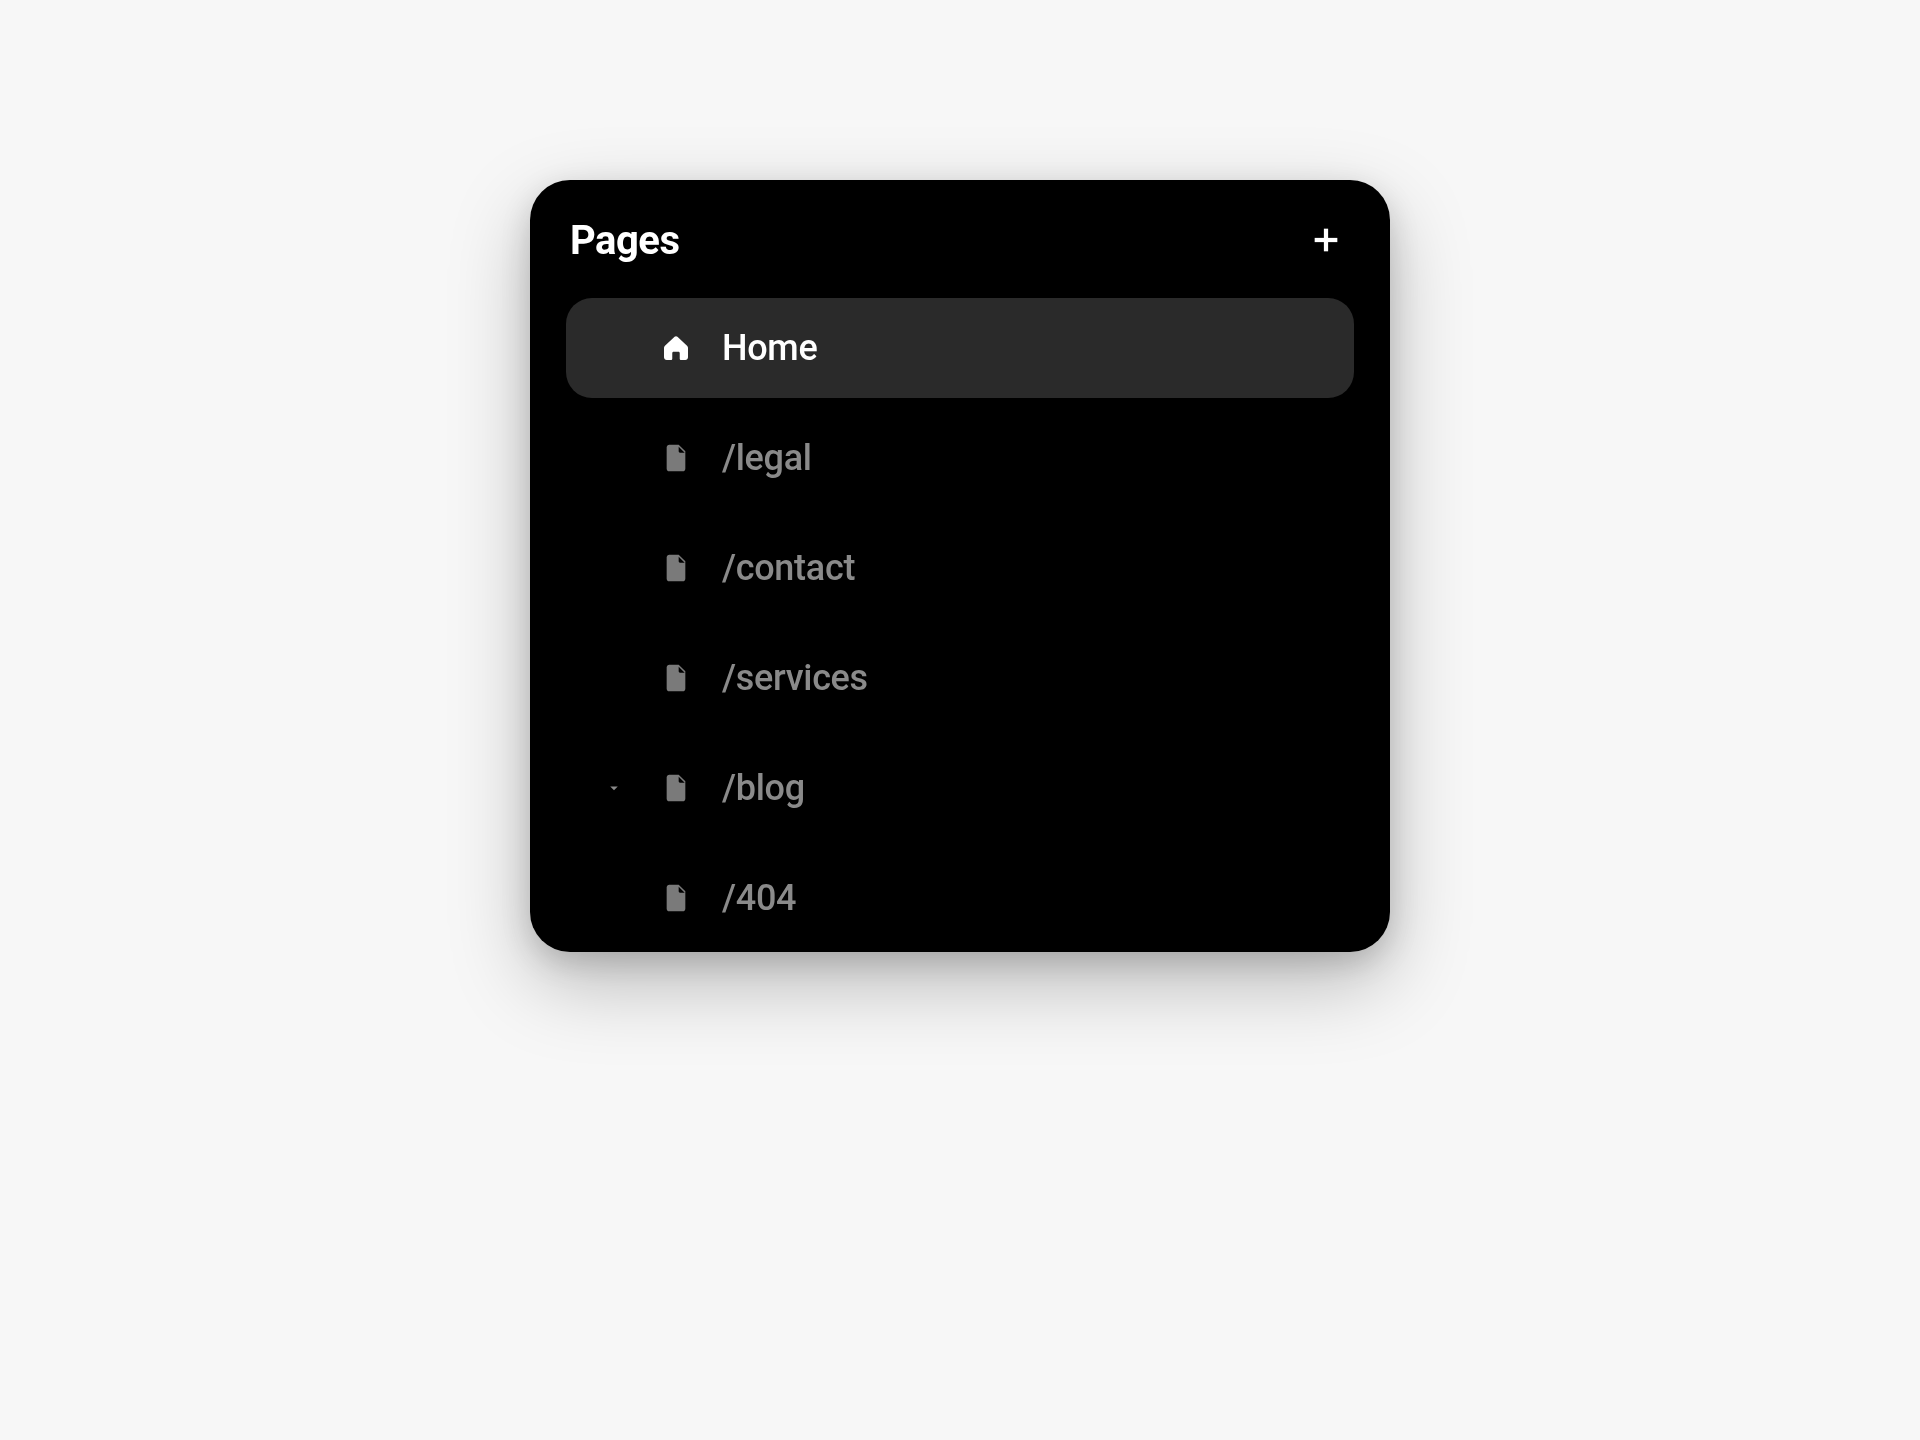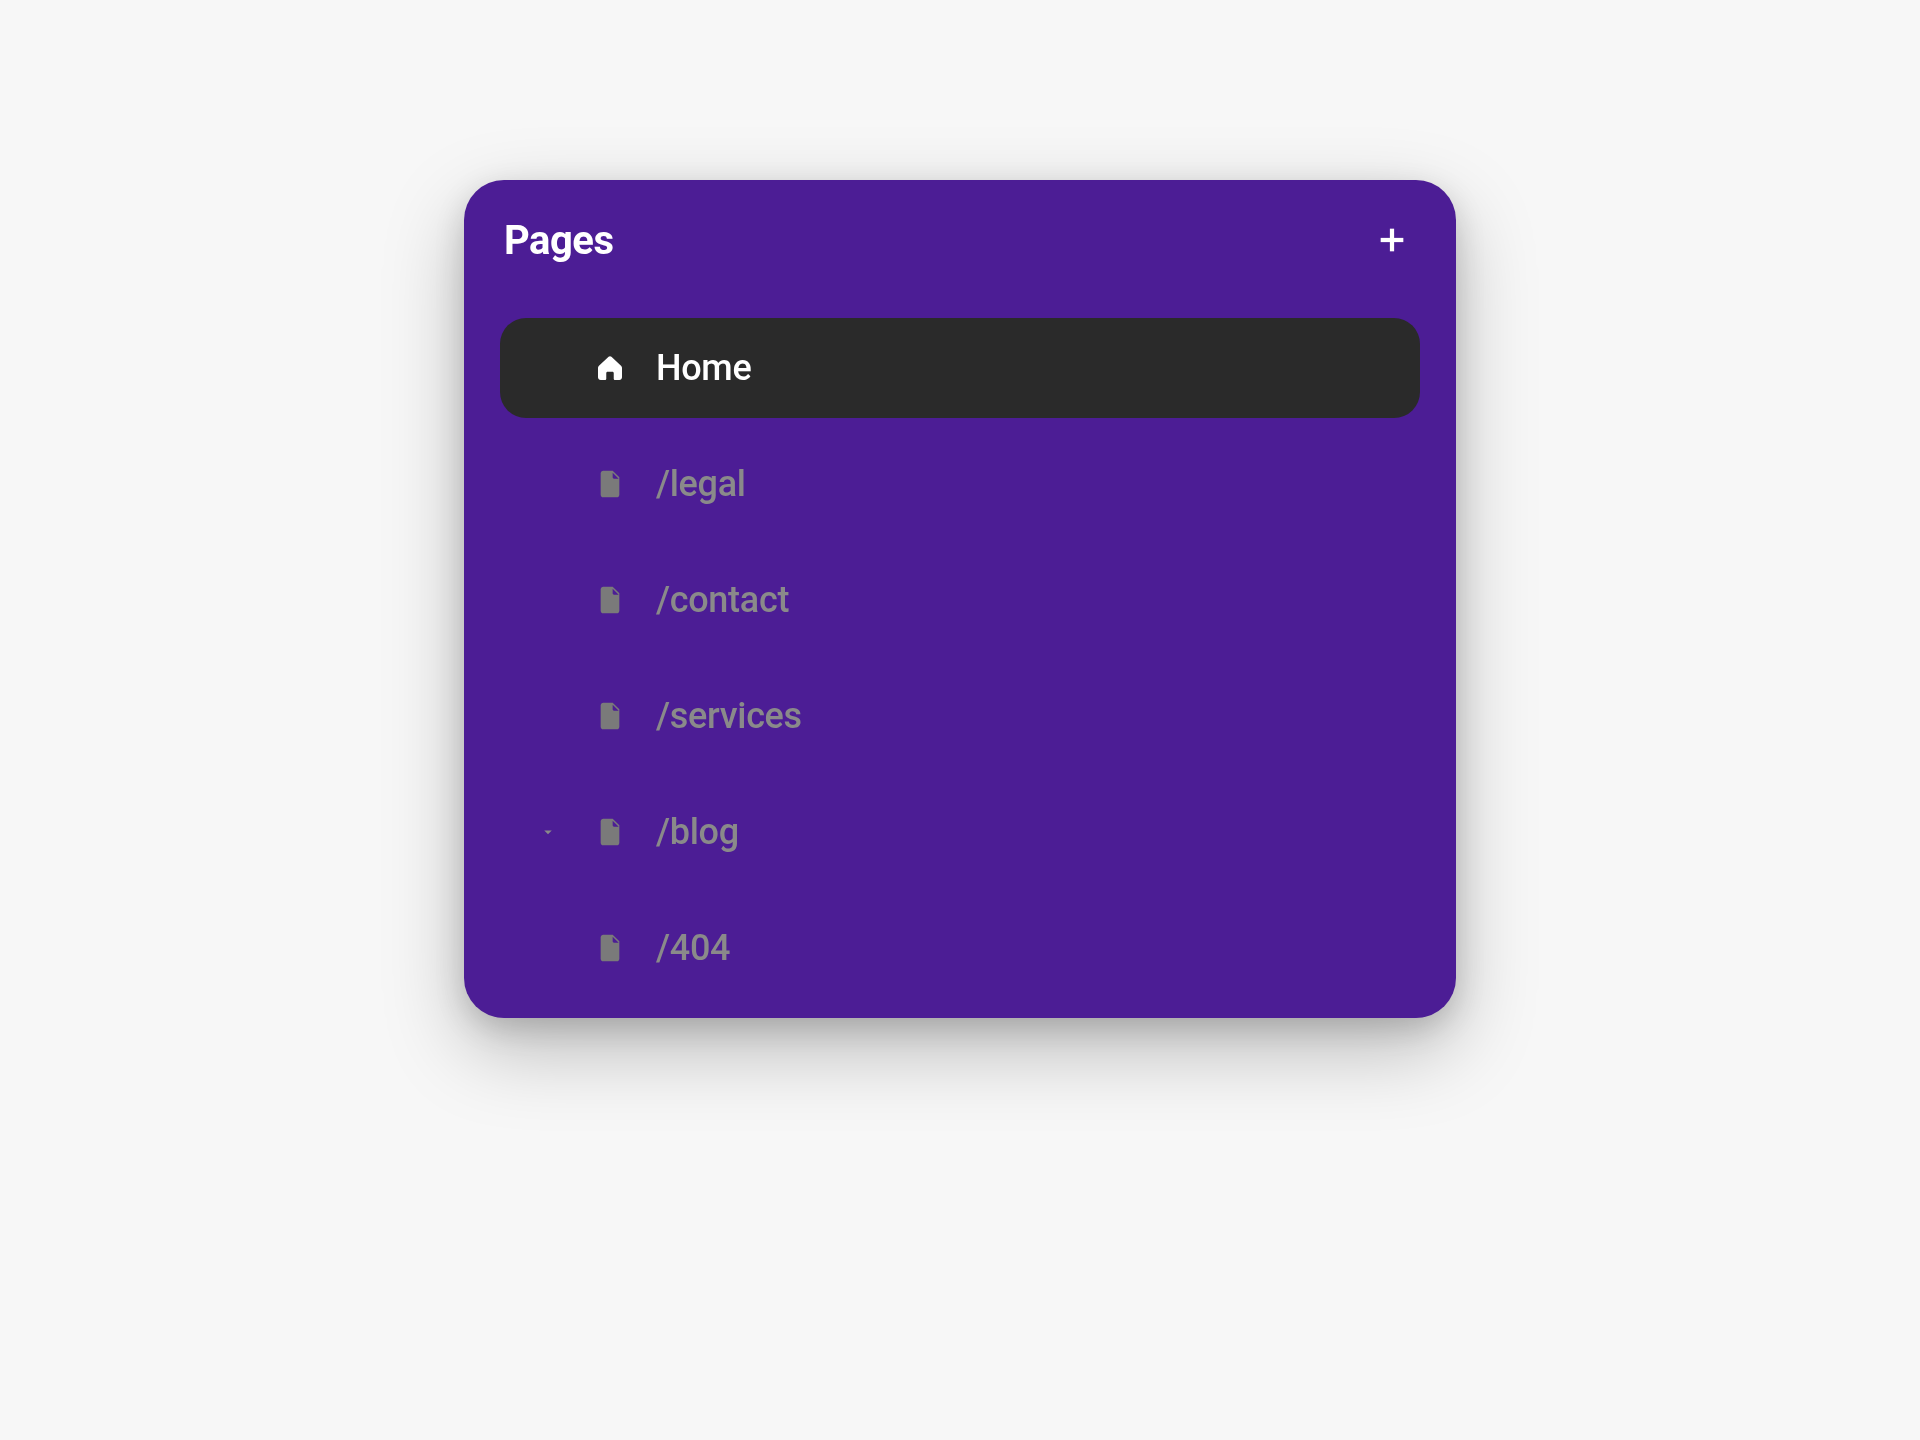--- a/index.html
+++ b/index.html
@@ -13,24 +13,24 @@
       height: 1440px;
       background: #f7f7f7;
       font-family: -apple-system, BlinkMacSystemFont, "Segoe UI", Roboto, Helvetica, Arial, sans-serif;
       display: flex;
       align-items: flex-start;
       justify-content: center;
       padding-top: 180px;
     }
 
     .panel {
-      width: 992px;
-      background: #4c1d95;
+      width: 860px;
+      background: #000000;
       border-radius: 40px;
-      padding: 36px 36px 20px 36px;
+      padding: 36px 36px 4px 36px;
       box-shadow: 0 30px 80px rgba(0,0,0,0.25), 0 10px 30px rgba(0,0,0,0.15);
     }
 
     .panel-header {
       display: flex;
       align-items: center;
       justify-content: space-between;
       padding: 0 4px 34px 4px;
     }
 
@@ -55,22 +55,21 @@
     .add-button svg {
       width: 34px;
       height: 34px;
       stroke: #ffffff;
       stroke-width: 3;
     }
 
     .page-list {
       display: flex;
       flex-direction: column;
-      gap: 16px;
-      margin-top: 20px;
+      gap: 10px;
     }
 
     .page-item {
       display: flex;
       align-items: center;
       height: 100px;
       border-radius: 26px;
       cursor: pointer;
       position: relative;
     }

